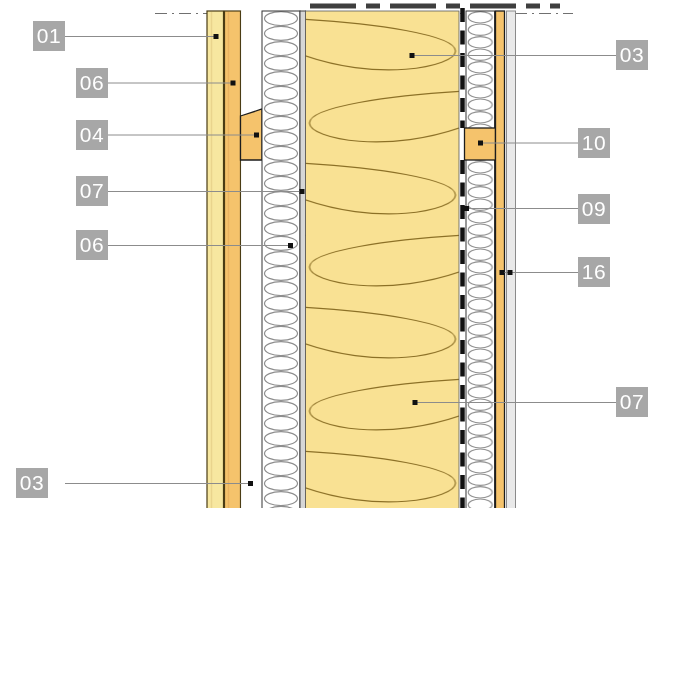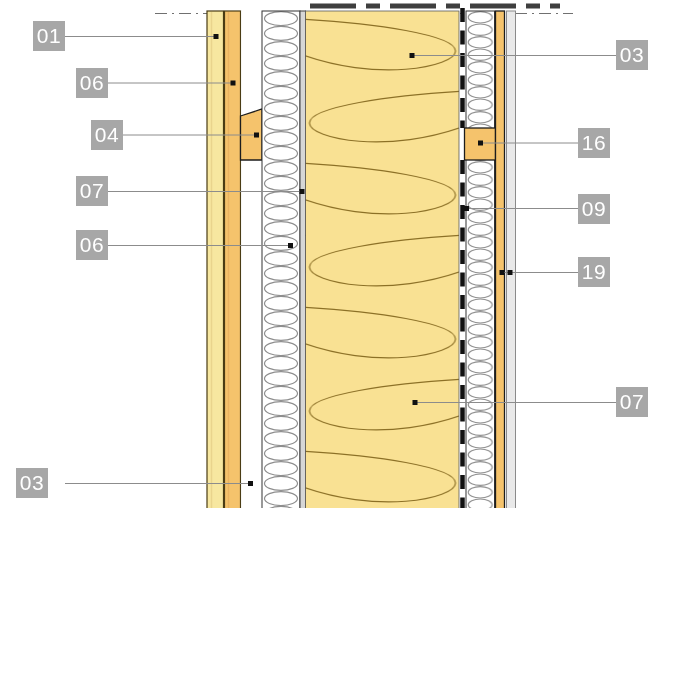--- a/index.html
+++ b/index.html
@@ -118,23 +118,23 @@
       <line class="leader" x1="502" y1="272.5" x2="578" y2="272.5"></line>
       <rect class="dot" x="499.5" y="270" width="5" height="5"></rect>
       <rect class="dot" x="507.5" y="270" width="5" height="5"></rect>
       <line class="leader" x1="415" y1="402.5" x2="616" y2="402.5"></line>
       <rect class="dot" x="412.5" y="400" width="5" height="5"></rect>
     </g>
   </svg>
 
   <div class="label-box" style="left:33px;top:21px">01</div>
   <div class="label-box" style="left:76px;top:68px">06</div>
-  <div class="label-box" style="left:91px;top:120px">04</div>
+  <div class="label-box" style="left:76px;top:120px">04</div>
   <div class="label-box" style="left:76px;top:176px">07</div>
   <div class="label-box" style="left:76px;top:230px">06</div>
   <div class="label-box" style="left:16px;top:468px">03</div>
   <div class="label-box" style="left:616px;top:40px">03</div>
-  <div class="label-box" style="left:578px;top:128px">16</div>
+  <div class="label-box" style="left:578px;top:128px">10</div>
   <div class="label-box" style="left:578px;top:194px">09</div>
-  <div class="label-box" style="left:578px;top:257px">19</div>
+  <div class="label-box" style="left:578px;top:257px">16</div>
   <div class="label-box" style="left:616px;top:387px">07</div>
 
 </div>
 
 </body></html>

